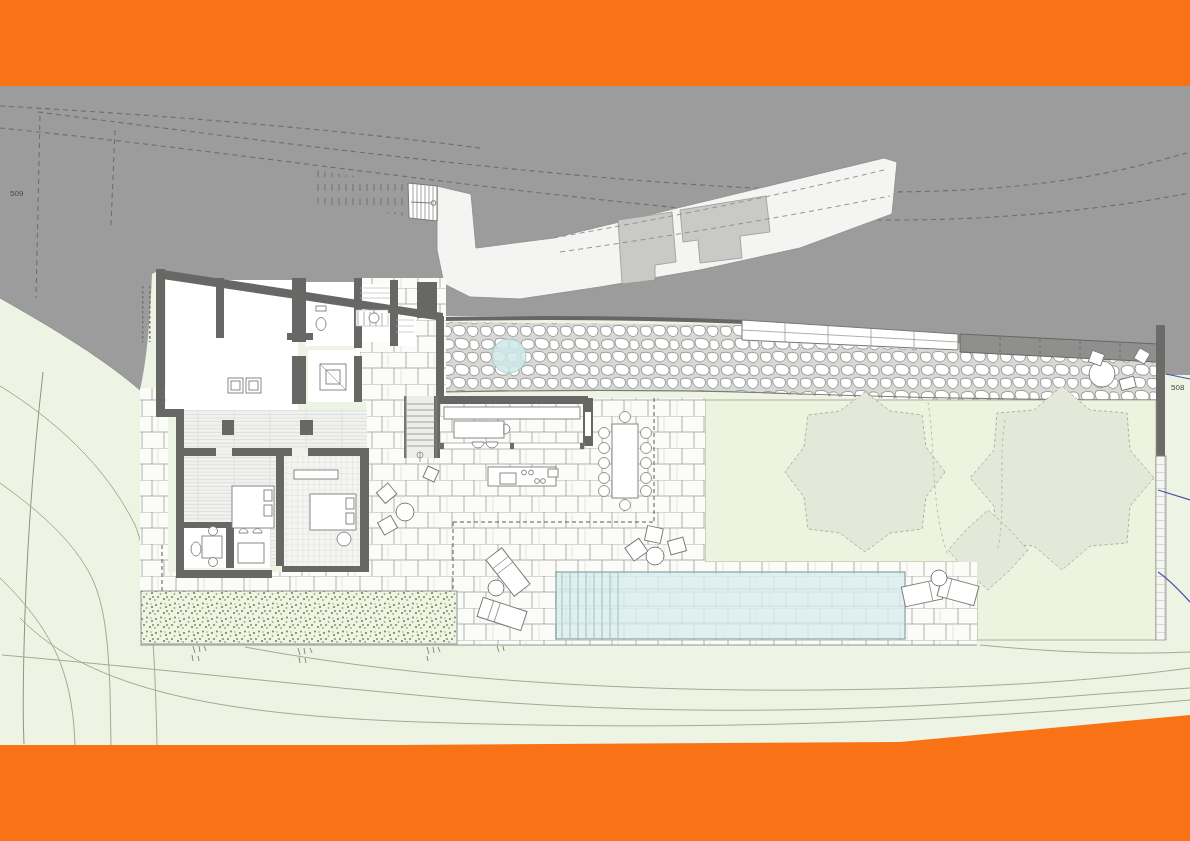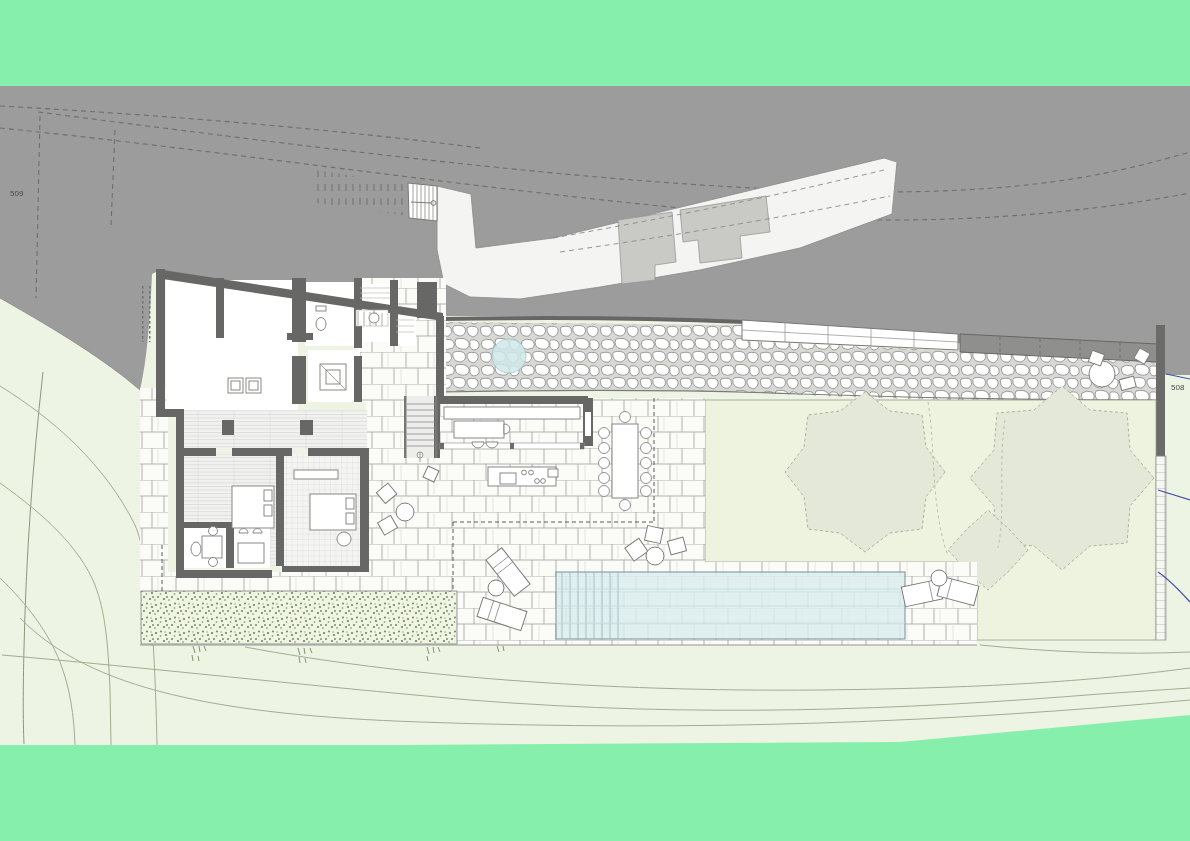--- a/index.html
+++ b/index.html
@@ -1,16 +1,16 @@
 <!DOCTYPE html>
 <html><head>
 <meta charset="utf-8">
 <style>
   html,body{margin:0;padding:0;background:#ffffff;}
-  .stage{position:relative;width:1190px;height:841px;background:#86efac;overflow:hidden;
+  .stage{position:relative;width:1190px;height:841px;background:#f97316;overflow:hidden;
          font-family:"Liberation Sans", sans-serif;}
   svg{position:absolute;left:0;top:0;}
   text.contour-label{font-family:"Liberation Sans", sans-serif;font-size:8px;fill:#4a4a4a;}
 </style>
 </head>
 <body>
 
 <div class="stage">
 <svg width="1190" height="841" viewBox="0 0 1190 841">
 <defs>

